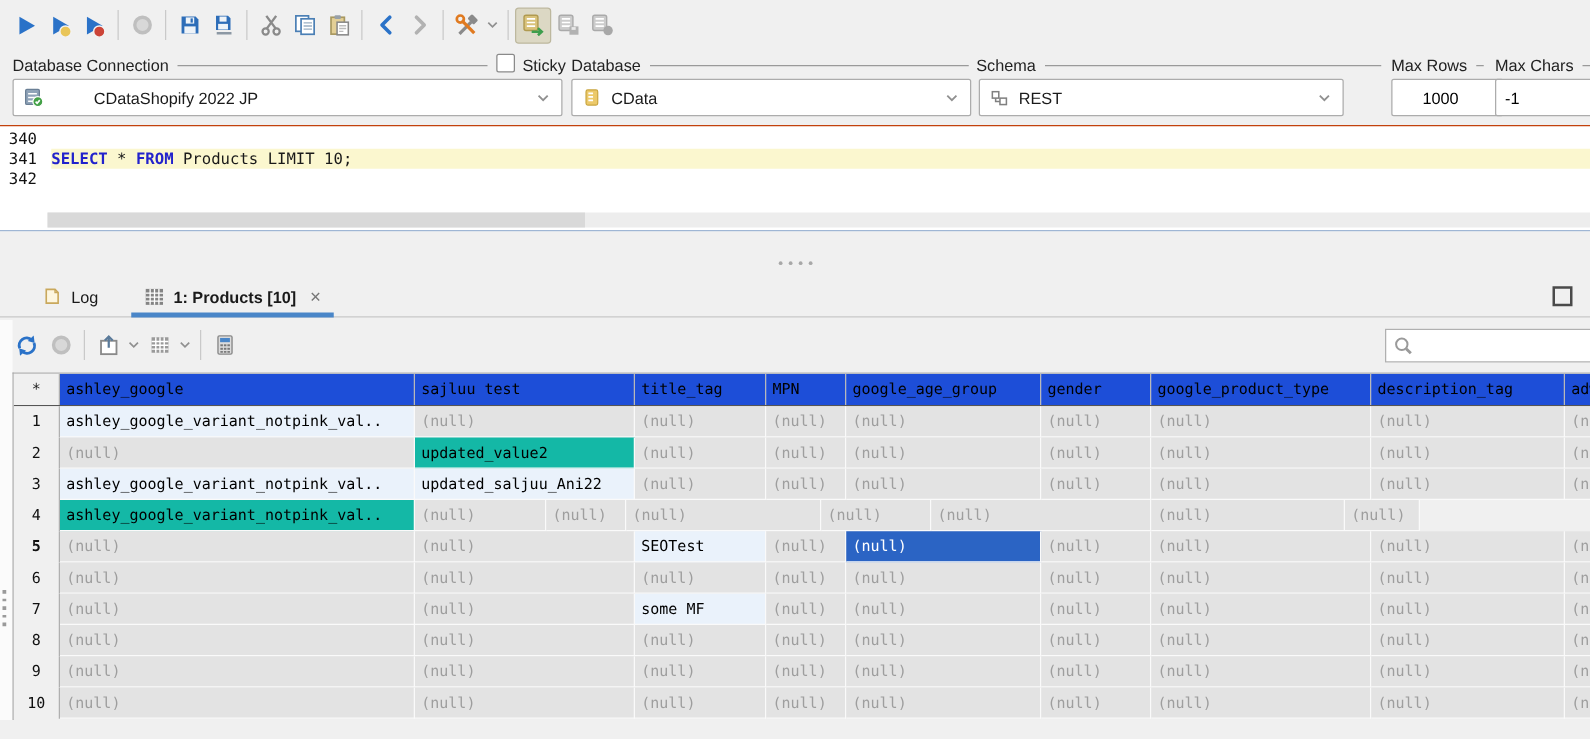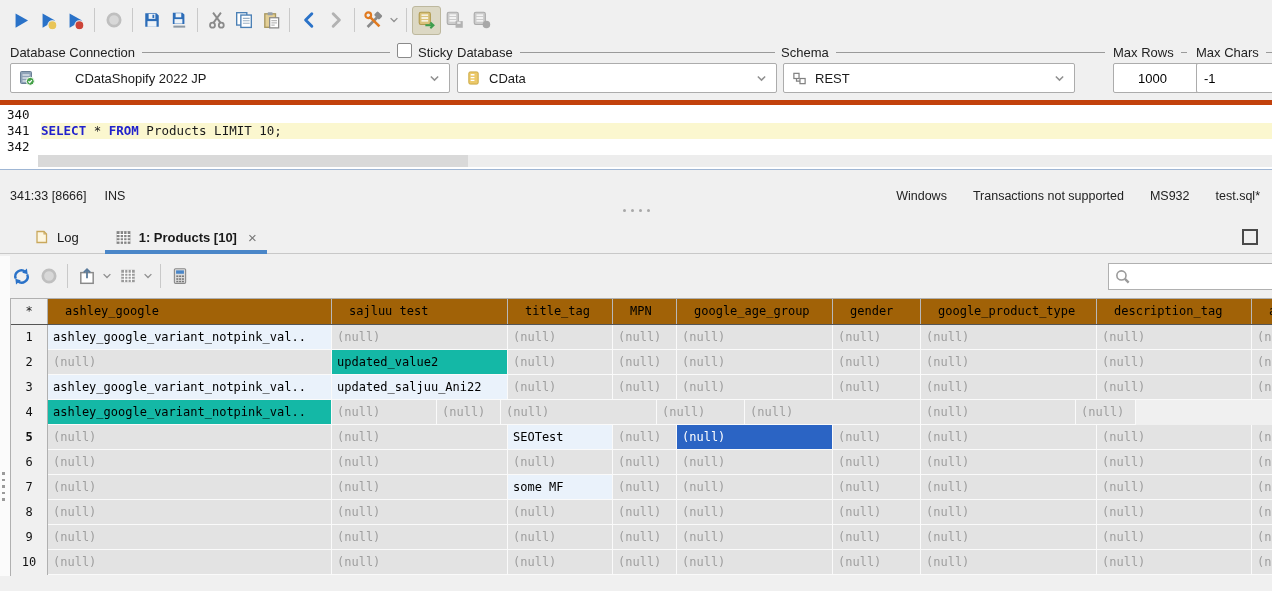--- a/index.html
+++ b/index.html
@@ -23,22 +23,22 @@
   .fgroup .line{flex:1;height:1px;background:#9a9a9a;}
   .combo{position:absolute;height:30px;background:#fff;border:1px solid #acacac;border-radius:2px;
          display:flex;align-items:center;gap:8px;padding:0 8px;font-size:13px;box-sizing:border-box;}
   .combo .ctext{flex:1;overflow:hidden;white-space:nowrap;}
   .cbox{position:absolute;width:15px;height:15px;background:#fff;border:1px solid #8a8a8a;
         border-radius:2px;box-sizing:border-box;}
   .tinput{position:absolute;height:30px;background:#fff;border:1px solid #acacac;border-radius:2px;
           font-size:13px;padding:0 7px;box-sizing:border-box;font-family:"Liberation Sans",sans-serif;}
 
   
-  #editor{position:absolute;left:0;top:100px;width:100%;height:70px;background:#fff;
-          border-top:5px solid #c2410c;border-bottom:1px solid #9fb6d4;box-sizing:border-box;}
+  #editor{position:absolute;left:0;top:100px;width:100%;height:85px;background:#fff;
+          border-top:1px solid #c2410c;border-bottom:1px solid #9fb6d4;box-sizing:border-box;}
   .ed-line{display:flex;height:16px;line-height:16px;
            font-family:"DejaVu Sans Mono",monospace;font-size:12.5px;}
   .ed-num{width:34px;padding-left:7px;flex:0 0 auto;color:#111;}
   .ed-text{flex:1;white-space:pre;}
   .ed-line.current .ed-text{background:#fbf7cf;}
   .kw{color:#2222cc;font-weight:bold;}
   #ed-scroll{position:absolute;left:38px;right:0;bottom:2px;height:12px;background:#ededed;}
   #ed-thumb{position:absolute;left:0;top:0;height:12px;width:430px;background:#d9d9d9;}
 
   
@@ -75,21 +75,21 @@
   #left-strip{position:absolute;left:0;top:256px;width:10px;height:320px;background:#fbfbfb;}
   #drag-dots{position:absolute;left:2px;top:472px;display:flex;flex-direction:column;gap:4px;}
   #drag-dots i{width:2.5px;height:2.5px;background:#9a9a9a;display:block;}
   #grid{position:absolute;left:10px;top:298px;width:1262px;height:278px;overflow:hidden;
         font-family:"DejaVu Sans Mono",monospace;font-size:12px;
         border-left:1px solid #b0b0b0;border-top:1px solid #b0b0b0;box-sizing:border-box;background:#f0f0f0;}
   .g-row{display:flex;height:25px;}
   .g-row.hdr{height:25px;border-bottom:1px solid #555;background:#fff;}
   .g-corner{width:37px;flex:0 0 auto;background:#f0f0f0;border-right:1px solid #b0b0b0;
             text-align:center;line-height:25px;box-sizing:border-box;}
-  .g-hcell{flex:0 0 auto;background:#a16207;border-right:1px solid #b8b8b8;padding-left:17px;
+  .g-hcell{flex:0 0 auto;background:#1d4ed8;border-right:1px solid #b8b8b8;padding-left:5px;
            line-height:25px;white-space:nowrap;overflow:hidden;box-sizing:border-box;color:#000;}
   .g-num{width:37px;flex:0 0 auto;background:#f0f0f0;border-right:1px solid #b0b0b0;
          text-align:center;line-height:25px;box-sizing:border-box;color:#111;}
   .g-num.selrow{font-weight:bold;}
   .g-cell{flex:0 0 auto;padding-left:5px;line-height:25px;white-space:nowrap;overflow:hidden;
           box-sizing:border-box;border-right:1px solid #fafafa;border-bottom:1px solid #fafafa;}
   .g-cell.nul{background:#e3e3e3;color:#9e9e9e;}
   .g-cell.val{background:#14b8a6;color:#000;}
   .g-cell.val.tint{background:#eaf2fb;}
   .g-cell.sel{background:#2b64c4 !important;color:#fff !important;}
@@ -334,32 +334,20 @@
         <div class="ed-line">
           <span class="ed-num">342</span>
           <span class="ed-text"></span>
         </div>
       </div>
     <div id="ed-scroll">
         <div id="ed-thumb"></div>
       </div>
   </div>
 
-  <div id="statusbar">
-    <div id="status-left">
-      <span>341:33 [8666]</span>
-      <span>INS</span>
-    </div>
-    <div id="status-right">
-      <span>Windows</span>
-      <span>Transactions not supported</span>
-      <span>MS932</span>
-      <span>test.sql*</span>
-    </div>
-  </div>
 
   <div id="splitter">
       <i></i>
       <i></i>
       <i></i>
       <i></i>
     </div>
 
   <div id="tabbar">
     <div class="tab">

